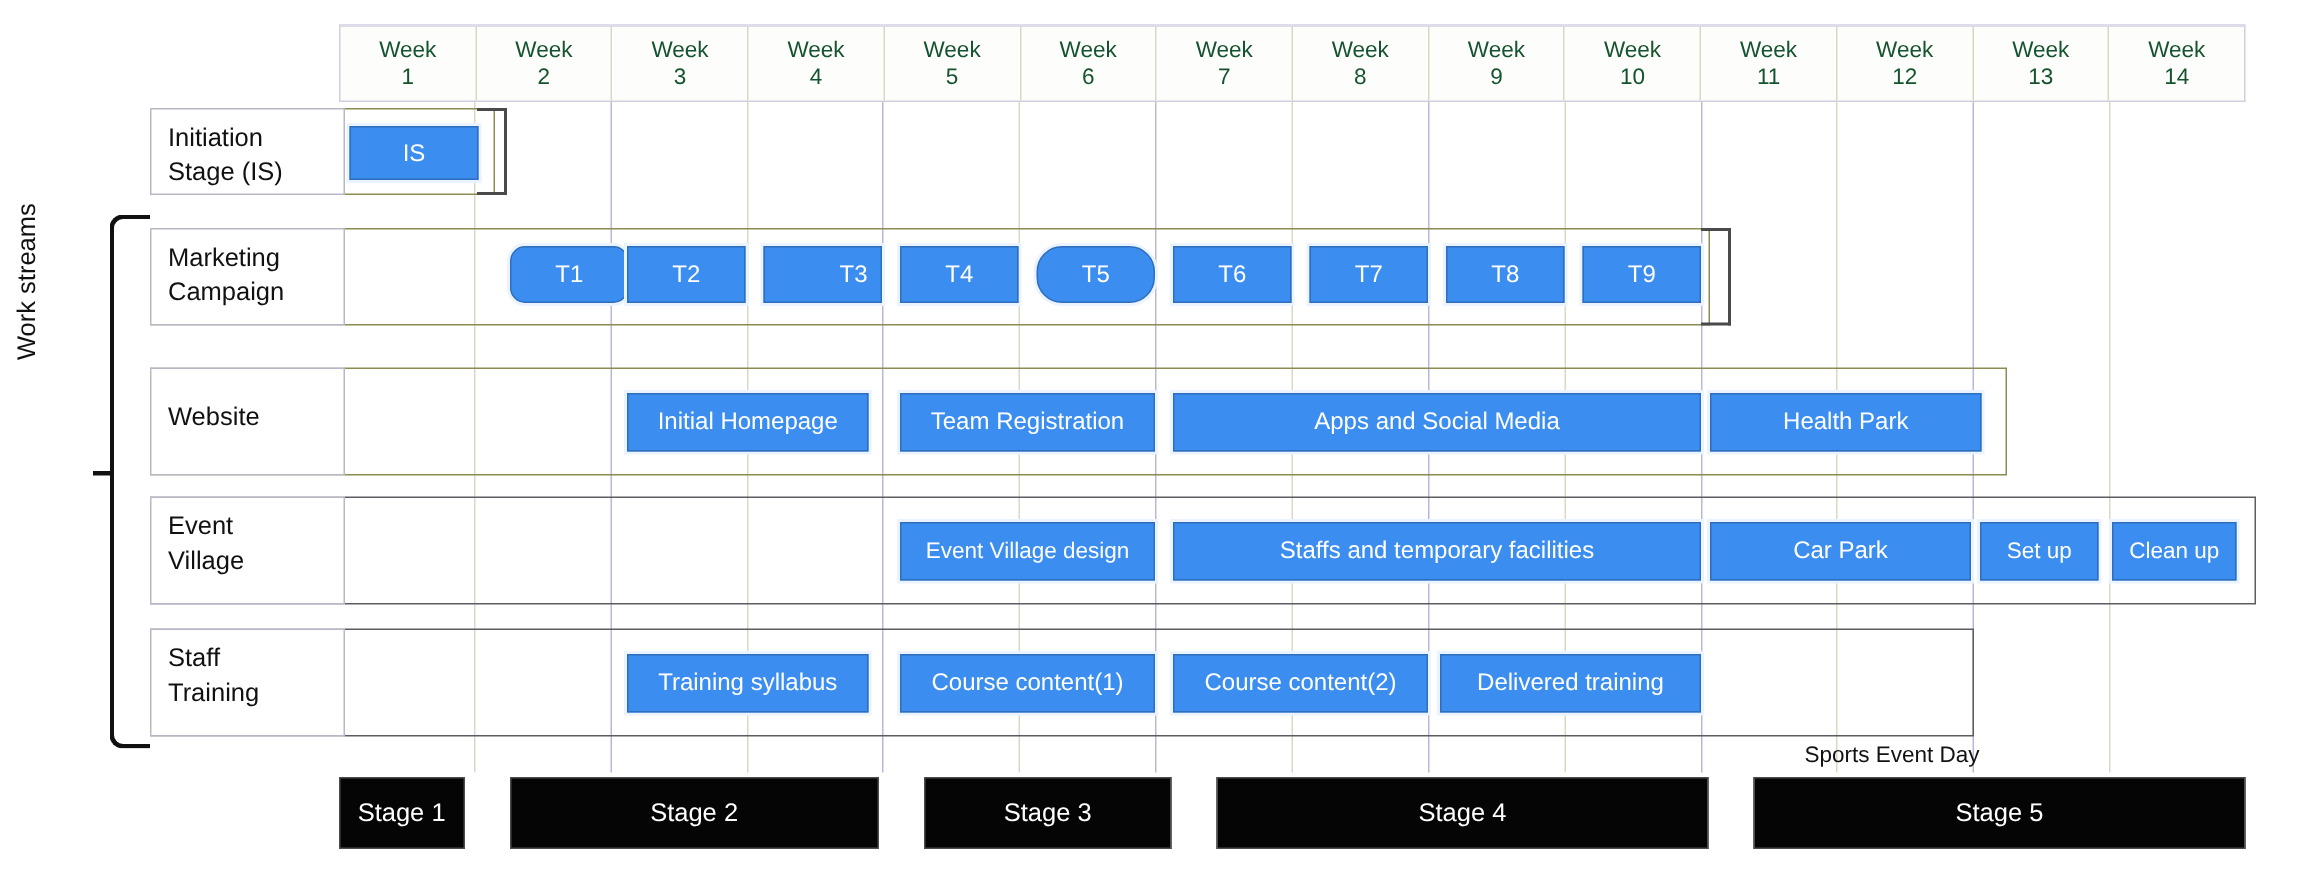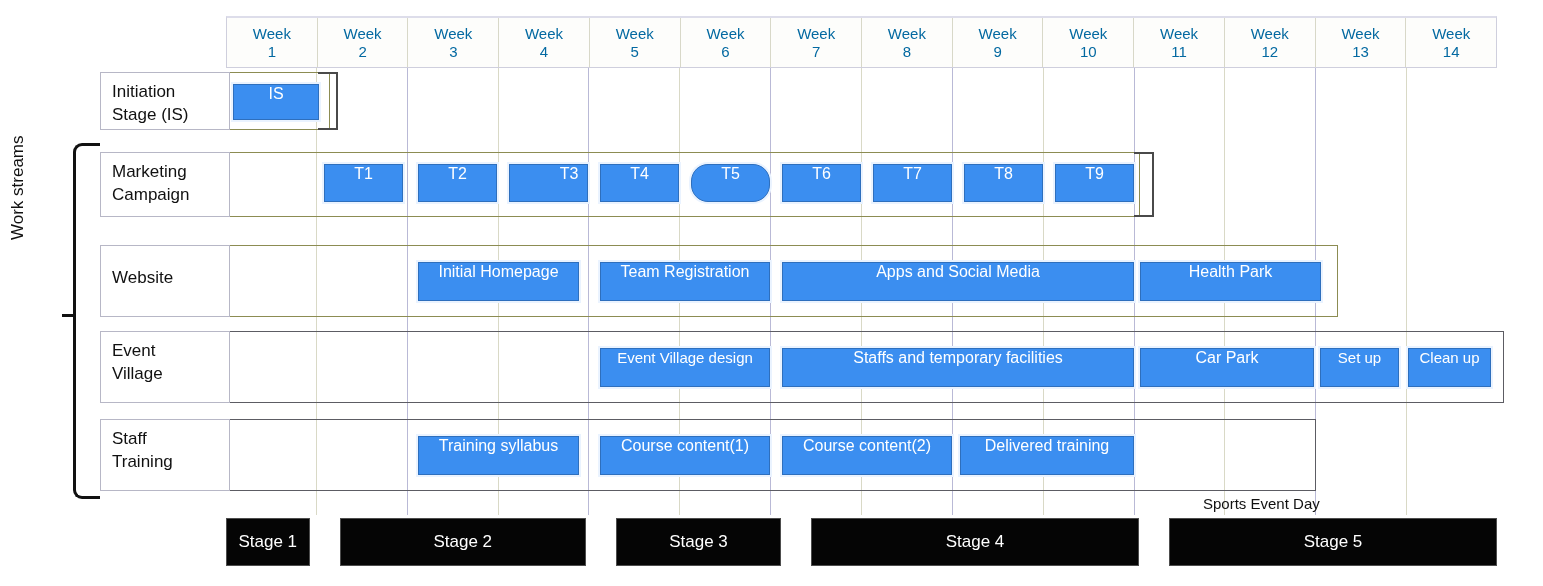--- a/index.html
+++ b/index.html
@@ -42,21 +42,21 @@
     border-top:2px solid #ddddea;
     background:#fdfdfb;
     box-sizing:border-box;
     display:flex;
   }
   .wk{
     flex:1 1 0;
     border-right:1px solid #d8d8c8;
     box-sizing:border-box;
     display:flex;flex-direction:column;align-items:center;justify-content:center;
-    font-size:15px;line-height:18px;color:#0369a1;
+    font-size:15px;line-height:18px;color:#14532d;
   }
   .wk:last-child{border-right:none;}
   .wk .wnum{display:block;}
 
   
   .gridlines{
     position:absolute;left:226px;top:68px;width:1271px;height:447px;
     display:flex;pointer-events:none;
   }
   .gl{flex:1 1 0;border-right:1px solid #d9d9c6;box-sizing:border-box;}
@@ -91,21 +91,21 @@
 
   
   .bar{
     position:absolute;
     background:#3b8ef0;
     border:1px solid #2e6fbd;
     box-shadow:0 0 0 2px #eaf3ff;
     box-sizing:border-box;
     color:#ffffff;
     font-size:16px;
-    display:flex;justify-content:center;
+    display:flex;align-items:center;justify-content:center;
     text-align:center;
     line-height:17px;
     white-space:nowrap;
     overflow:hidden;
   }
   .bar.wrap{white-space:normal;}
   .bar.sm{font-size:15px;}
 
   
   .milestone-label{
@@ -226,21 +226,21 @@
   <div class="bar" style="left:233px;top:84px;width:86px;height:36px;">
     <span>IS</span>
   </div>
 
   <div class="stream-box olive" style="left:100px;top:152px;width:1040px;height:65px;"></div>
   <div class="bracket" style="left:1134px;top:152px;width:20px;height:65px;"></div>
   <div class="row-label" style="left:100px;top:152px;width:130px;height:65px;">
     <span>Marketing</span>
     <span class="l2">Campaign</span>
   </div>
-  <div class="bar" style="left:324px;top:164px;width:79px;height:38px;">
+  <div class="bar" style="left:340px;top:164px;width:79px;height:38px;border-radius:10px;">
       <span>T1</span>
     </div>
   <div class="bar" style="left:418px;top:164px;width:79px;height:38px;">
       <span>T2</span>
     </div>
   <div class="bar" style="left:509px;top:164px;width:79px;height:38px;padding-left:41px;">
       <span>T3</span>
     </div>
   <div class="bar" style="left:600px;top:164px;width:79px;height:38px;">
       <span>T4</span>

